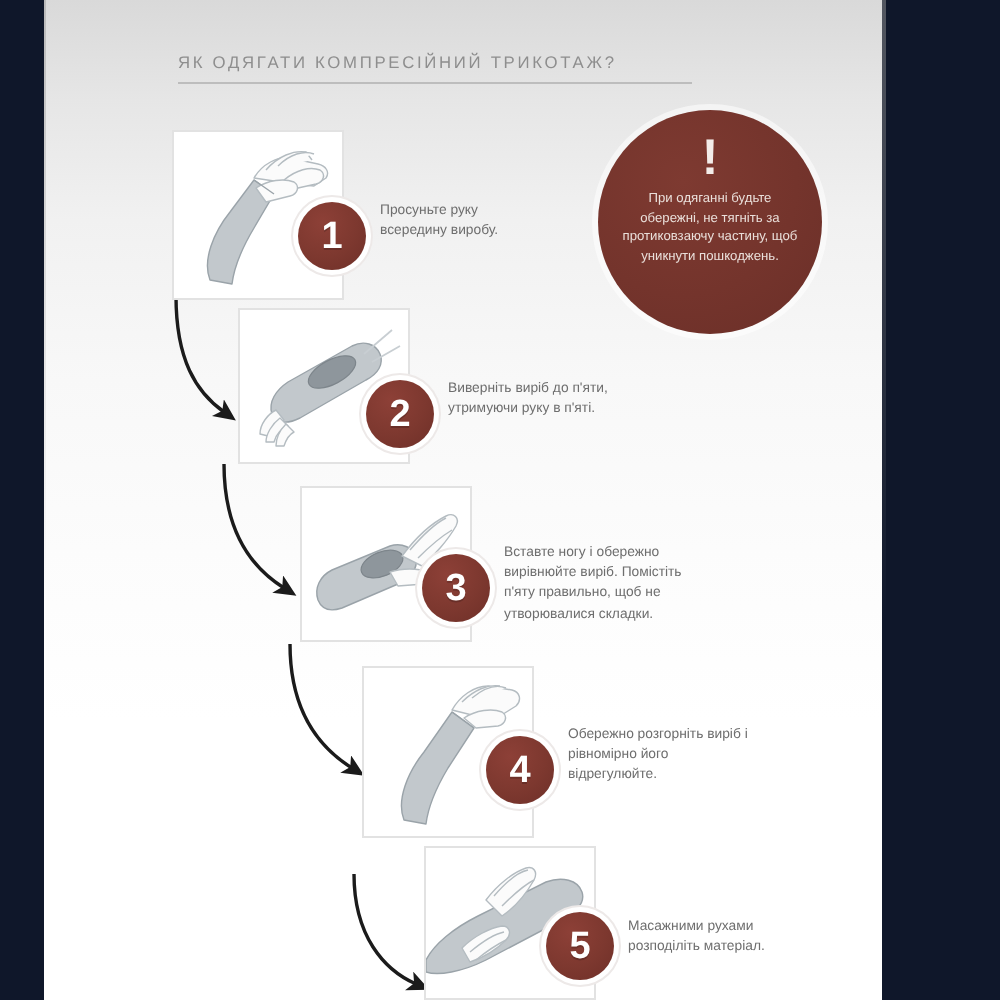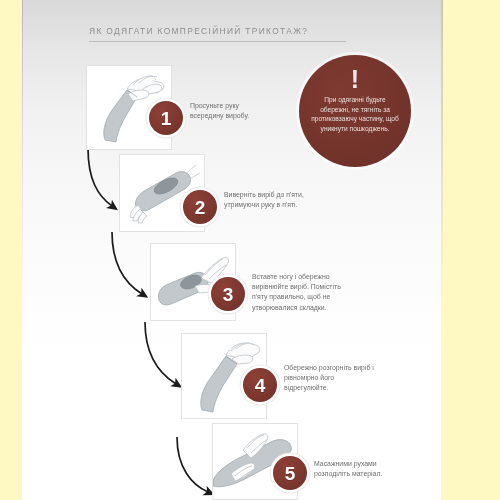--- a/index.html
+++ b/index.html
@@ -10,21 +10,21 @@
   body {
     width: 500px;
     height: 500px;
     overflow: hidden;
     font-family: "Liberation Sans", sans-serif;
   }
   #page {
     position: relative;
     width: 500px;
     height: 500px;
-    background: #fef9c3;
+    background: #0f172a;
   }
   
   #sheet {
     position: absolute;
     left: 22px;
     top: 0;
     width: 419px;
     height: 500px;
     background: linear-gradient(to bottom, #d9d9d9 0%, #e6e6e6 10%, #f1f1f1 22%,
                                 #f8f8f8 38%, #fcfcfc 55%, #ffffff 72%);

